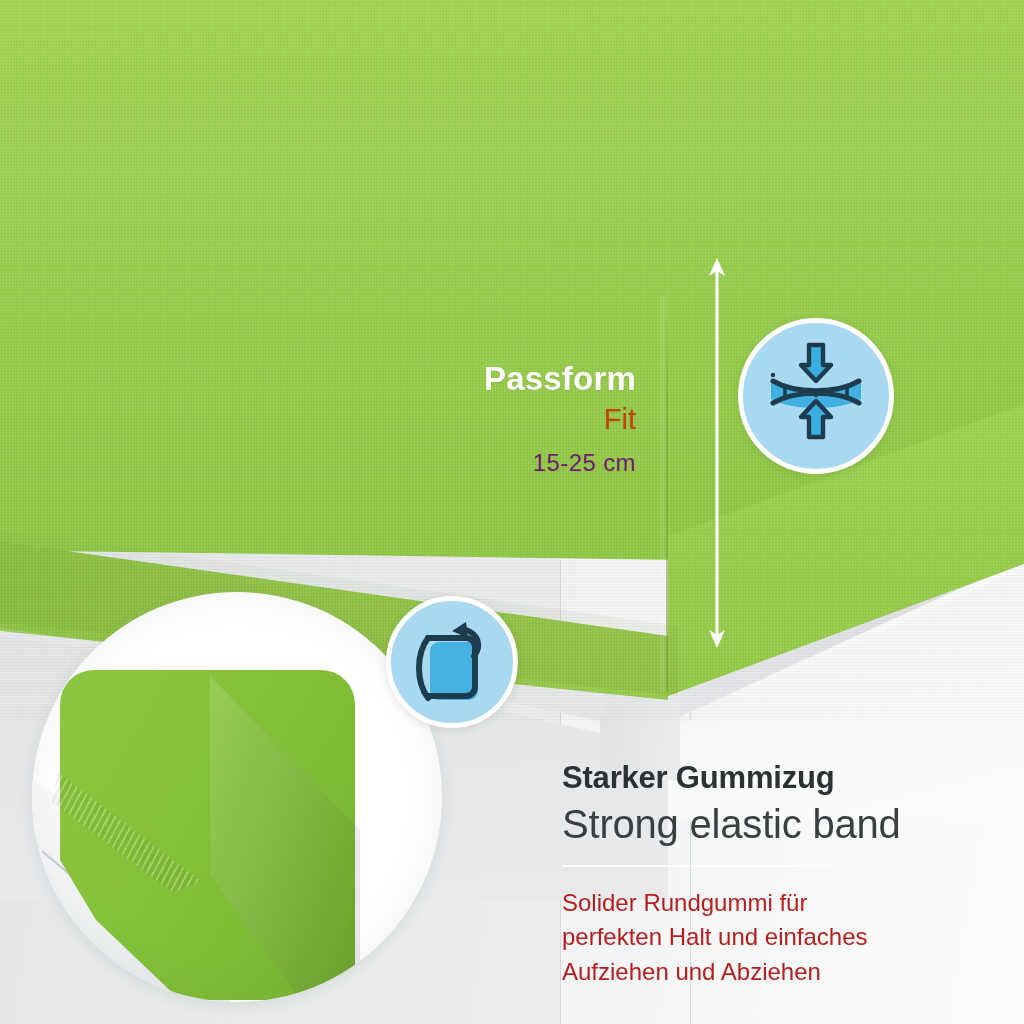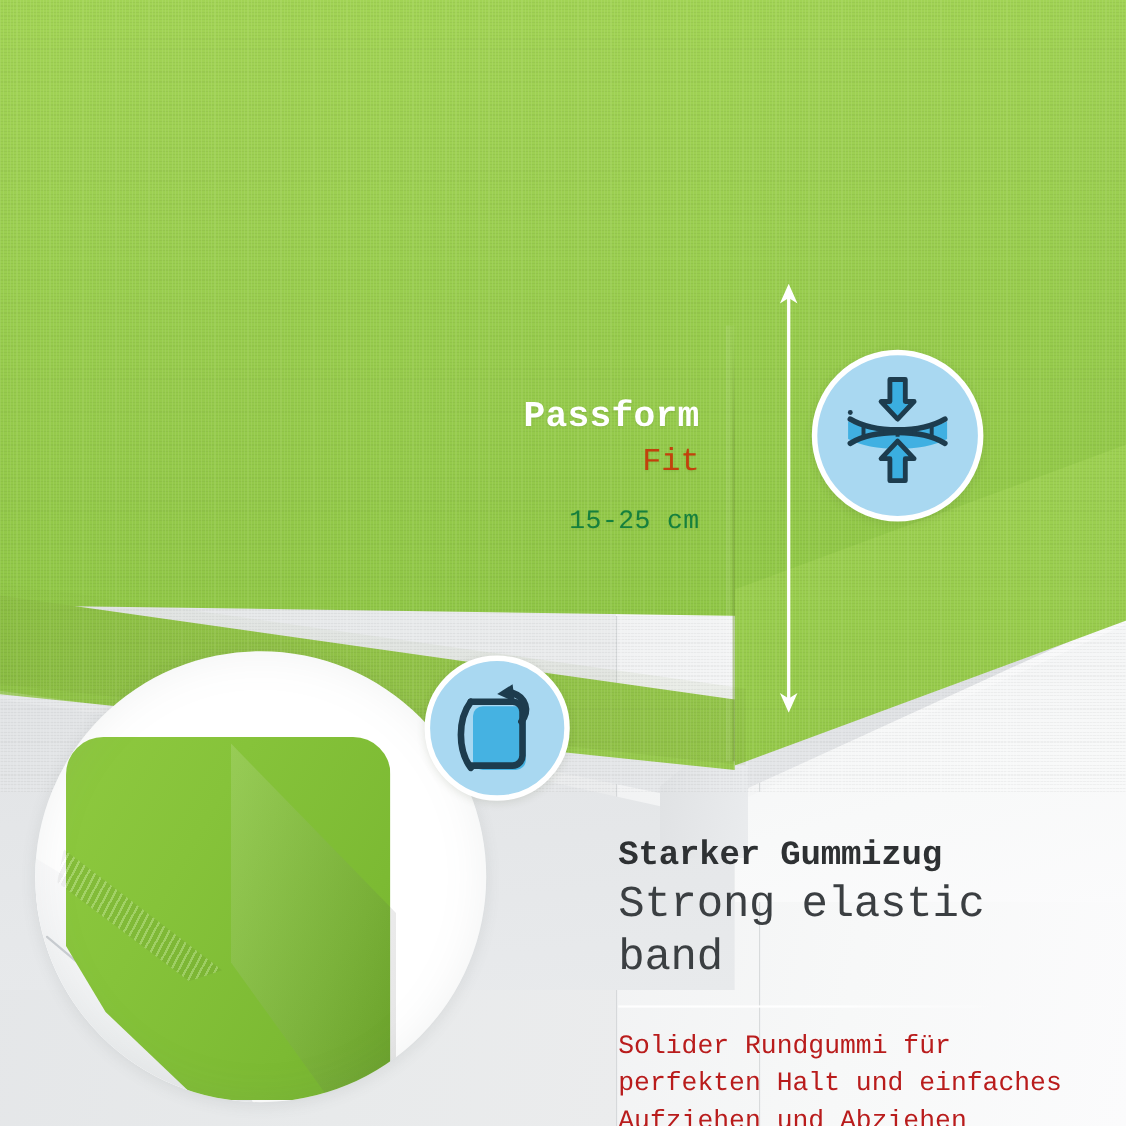--- a/index.html
+++ b/index.html
@@ -1,21 +1,21 @@
 <!DOCTYPE html>
 <html><head>
 <meta charset="utf-8">
 <style>
   html,body{margin:0;padding:0;}
   body{
     width:1024px;height:1024px;overflow:hidden;
     font-family:"Liberation Sans","DejaVu Sans",sans-serif;
     background:#f4f5f6;
   }
-  #stage{position:relative;width:1024px;height:1024px;overflow:hidden;background:#f3f4f5;font-family:Liberation Mono, monospace;}
+  #stage{position:relative;width:1024px;height:1024px;overflow:hidden;background:#f3f4f5;}
 
   
   .bg-base{position:absolute;inset:0;background:linear-gradient(105deg,#e9eaec 0%,#eceded 30%,#f6f7f8 58%,#fafbfb 100%);}
   .bg-panel-a{position:absolute;left:0;top:520px;width:560px;height:504px;background:linear-gradient(100deg,#e4e6e8 0%,#e8eaeb 60%,#ebeced 100%);}
   .bg-panel-b{position:absolute;left:560px;top:560px;width:464px;height:464px;background:linear-gradient(100deg,#f1f2f3 0%,#f7f8f8 50%,#fbfbfc 100%);}
   .bg-seam{position:absolute;width:1px;background:rgba(150,155,160,.30);}
   .mat-band-left{position:absolute;left:0;top:520px;width:700px;height:220px;
       background:linear-gradient(180deg,#dcdee0 0%,#e6e8ea 100%);
       clip-path:polygon(0 18px, 668px 168px, 668px 215px, 0 78px);}
   .mat-band-right{position:absolute;left:640px;top:500px;width:400px;height:250px;
@@ -58,21 +58,21 @@
 
   
   .measure{position:absolute;left:700px;top:258px;width:34px;height:390px;}
 
   
   .fit-text{position:absolute;left:300px;top:362px;width:336px;text-align:right;}
   .fit-title{font-size:33px;font-weight:bold;color:#ffffff;letter-spacing:.2px;line-height:1.06;
       text-shadow:0 1px 2px rgba(70,100,25,.18);}
   .fit-sub{font-size:29px;font-weight:400;color:#c2410c;line-height:1.30;margin-top:4px;
       text-shadow:0 1px 2px rgba(70,100,25,.14);}
-  .fit-range{font-size:24px;font-weight:400;color:#15803d;line-height:1.30;margin-top:20px;letter-spacing:.4px;
+  .fit-range{font-size:24px;font-weight:400;color:#701a75;line-height:1.30;margin-top:8px;letter-spacing:.4px;
       text-shadow:0 1px 2px rgba(70,100,25,.14);}
 
   
   .icon-circle{position:absolute;border-radius:50%;background:#a9d8f1;
       border:5px solid #ffffff;box-sizing:border-box;
       display:flex;align-items:center;justify-content:center;
       box-shadow:0 2px 8px rgba(60,80,40,.13);}
   .icon-compress{left:738px;top:318px;width:156px;height:156px;}
   .icon-roll{left:386px;top:596px;width:132px;height:132px;}
 

